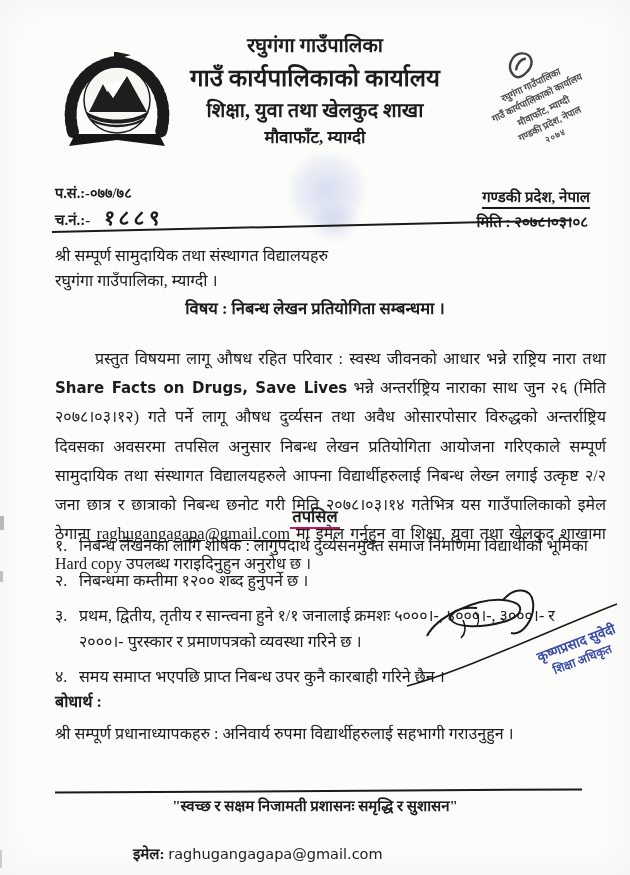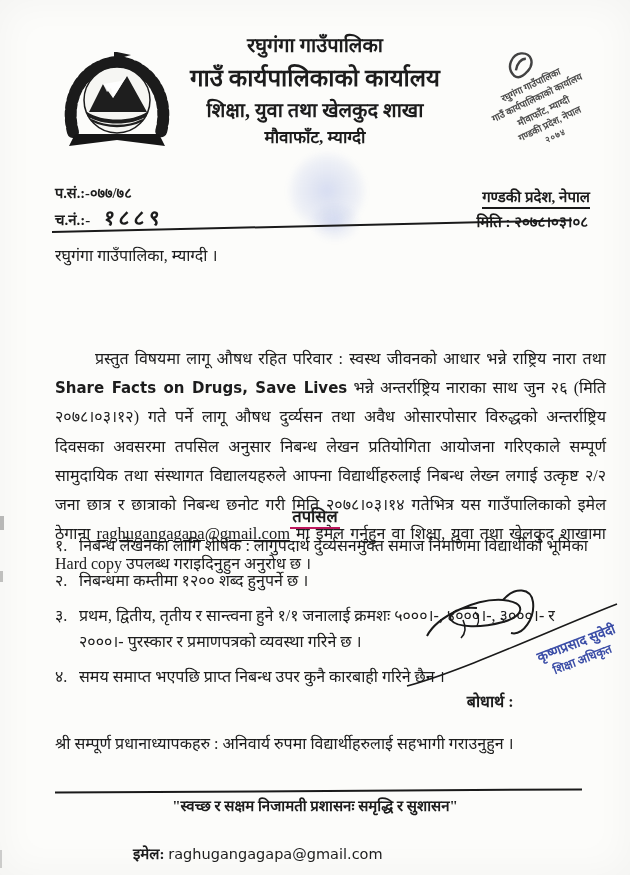--- a/index.html
+++ b/index.html
@@ -60,21 +60,21 @@
   .signature{position:absolute;left:405px;top:578px;width:218px;height:130px;}
   .sig-svg{position:absolute;left:0;top:0;}
   .officer-stamp{
     position:absolute;right:2px;top:56px;transform:rotate(-21deg);
     color:#2b3fa0;text-align:center;font-weight:bold;line-height:1.35;opacity:.92;
   }
   .officer-name{font-size:13.5px;}
   .officer-title{font-size:12px;}
   
   .bodhartha{position:absolute;left:55px;top:690px;font-size:16px;}
-  .bodhartha .b-label{font-weight:bold;margin-bottom:20px;text-align:right;}
+  .bodhartha .b-label{font-weight:bold;margin-bottom:10px;}
   
   .footer-rule{position:absolute;left:55px;right:48px;top:790px;border-top:2.6px solid #1a1a1a;transform:rotate(-0.35deg);}
   .footer-slogan{position:absolute;left:0;right:0;top:795px;text-align:center;font-size:15px;font-weight:bold;}
   .footer-contacts{position:absolute;left:55px;right:36px;top:817px;font-size:15px;display:flex;}
   .fc-web{flex:0 0 auto;}
   .fc-email{margin-left:78px;margin-top:26px;}
   .fc-label{font-weight:bold;}
   .latin-sans{font-family:"DejaVu Sans","Liberation Sans",sans-serif;font-size:14.5px;}
   
   .scan-mark{position:absolute;background:#6b6b6b;}
@@ -125,23 +125,25 @@
   <div class="ps">प.सं.:-०७७/७८</div>
   <div class="ch">
     <span>च.नं.:-</span>
     <span class="handwritten">१८८९</span>
   </div>
   <div class="province">गण्डकी प्रदेश, नेपाल</div>
   <div class="date-line">मिति : २०७८।०३।०८</div>
   <div class="main-rule"></div>
 
   <div class="addressee">
+    <div>श्री सम्पूर्ण सामुदायिक तथा संस्थागत विद्यालयहरु</div>
     <div>रघुगंगा गाउँपालिका, म्याग्दी ।</div>
   </div>
 
+  <div class="subject">विषय : निबन्ध लेखन प्रतियोगिता सम्बन्धमा ।</div>
 
   <p class="body-para"><span>प्रस्तुत विषयमा लागू औषध रहित परिवार : स्वस्थ जीवनको आधार भन्ने राष्ट्रिय नारा तथा </span><span class="latin-bold">Share Facts on Drugs, Save Lives</span><span> भन्ने अन्तर्राष्ट्रिय नाराका साथ जुन २६ (मिति २०७८।०३।१२) गते पर्ने लागू औषध दुर्व्यसन तथा अवैध ओसारपोसार विरुद्धको अन्तर्राष्ट्रिय दिवसका अवसरमा तपसिल अनुसार निबन्ध लेखन प्रतियोगिता आयोजना गरिएकाले सम्पूर्ण सामुदायिक तथा संस्थागत विद्यालयहरुले आफ्ना विद्यार्थीहरुलाई निबन्ध लेख्न लगाई उत्कृष्ट २/२ जना छात्र र छात्राको निबन्ध छनोट गरी मिति २०७८।०३।१४ गतेभित्र यस गाउँपालिकाको इमेल ठेगाना </span><span class="email-link latin">raghugangagapa@gmail.com</span><span> मा इमेल गर्नुहुन वा शिक्षा, युवा तथा खेलकुद शाखामा </span><span class="latin">Hard copy</span><span> उपलब्ध गराइदिनुहुन अनुरोध छ ।</span></p>
 
   <div class="tapasil-head">
     <span>तपसिल</span>
   </div>
   <div class="tapasil-list">
     <div class="t-item">
       <span class="t-num">१.</span>
       <span class="t-text">निबन्ध लेखनका लागि शीर्षक : लागुपदार्थ दुर्व्यसनमुक्त समाज निर्माणमा विद्यार्थीको भूमिका</span>

